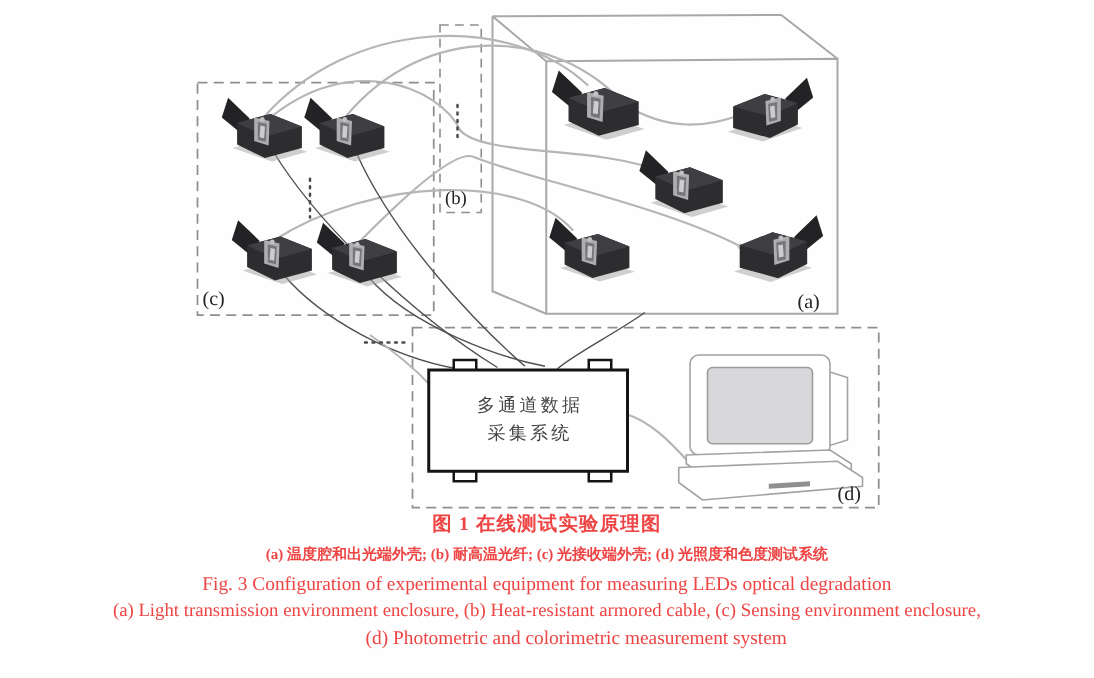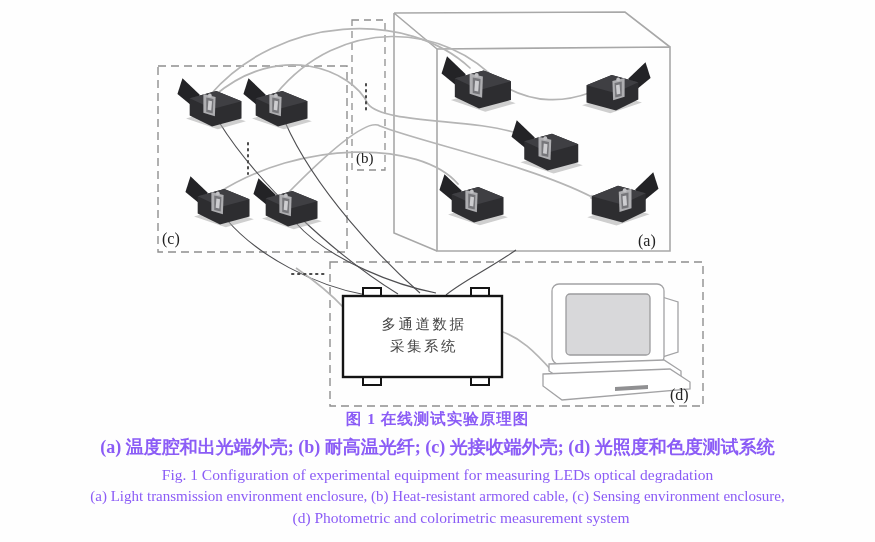--- a/index.html
+++ b/index.html
@@ -1,21 +1,21 @@
 <!DOCTYPE html>
 <html><head>
 <meta charset="utf-8">
 <style>
   html,body{margin:0;padding:0;background:#ffffff;}
   .page{position:relative;width:875px;height:542px;background:#fefefe;overflow:hidden;
         font-family:"Liberation Serif","DejaVu Serif",serif;}
   .diagram{position:absolute;left:0;top:0;}
-  .caption{position:absolute;left:0;top:406px;width:875px;text-align:center;color:#8b5cf6;}
+  .caption{position:absolute;left:0;top:406px;width:875px;text-align:center;color:#ef4444;}
   .cap-zh-title{font-size:15.5px;font-weight:700;letter-spacing:1px;margin-top:3px;}
-  .cap-zh-sub{font-size:18px;font-weight:700;margin-top:5px;}
+  .cap-zh-sub{font-size:12px;font-weight:700;margin-top:5px;}
   .cap-en-title{font-size:15.5px;margin-top:7px;}
   .cap-en-sub1{font-size:15px;margin-top:4px;}
   .cap-en-sub2{font-size:15.5px;margin-top:4px;padding-left:47px;}
   text{font-family:"Liberation Serif","DejaVu Serif",serif;}
 </style>
 </head>
 <body>
 
 <div class="page">
 
@@ -101,18 +101,18 @@
 
     <text x="638" y="246" font-size="16" fill="#222222">(a)</text>
     <text x="356" y="163" font-size="15" fill="#222222">(b)</text>
     <text x="162" y="244" font-size="16" fill="#222222">(c)</text>
     <text x="670" y="400" font-size="16" fill="#222222">(d)</text>
   </svg>
 
   <div class="caption">
     <div class="cap-zh-title">图 1  在线测试实验原理图</div>
     <div class="cap-zh-sub">(a) 温度腔和出光端外壳; (b) 耐高温光纤; (c) 光接收端外壳; (d) 光照度和色度测试系统</div>
-    <div class="cap-en-title">Fig. 1  Configuration of experimental equipment for measuring LEDs optical degradation</div>
+    <div class="cap-en-title">Fig. 3  Configuration of experimental equipment for measuring LEDs optical degradation</div>
     <div class="cap-en-sub1">(a) Light transmission environment enclosure, (b) Heat-resistant armored cable, (c) Sensing environment enclosure,</div>
     <div class="cap-en-sub2">(d) Photometric and colorimetric measurement system</div>
   </div>
 
 </div>
 
 </body></html>

